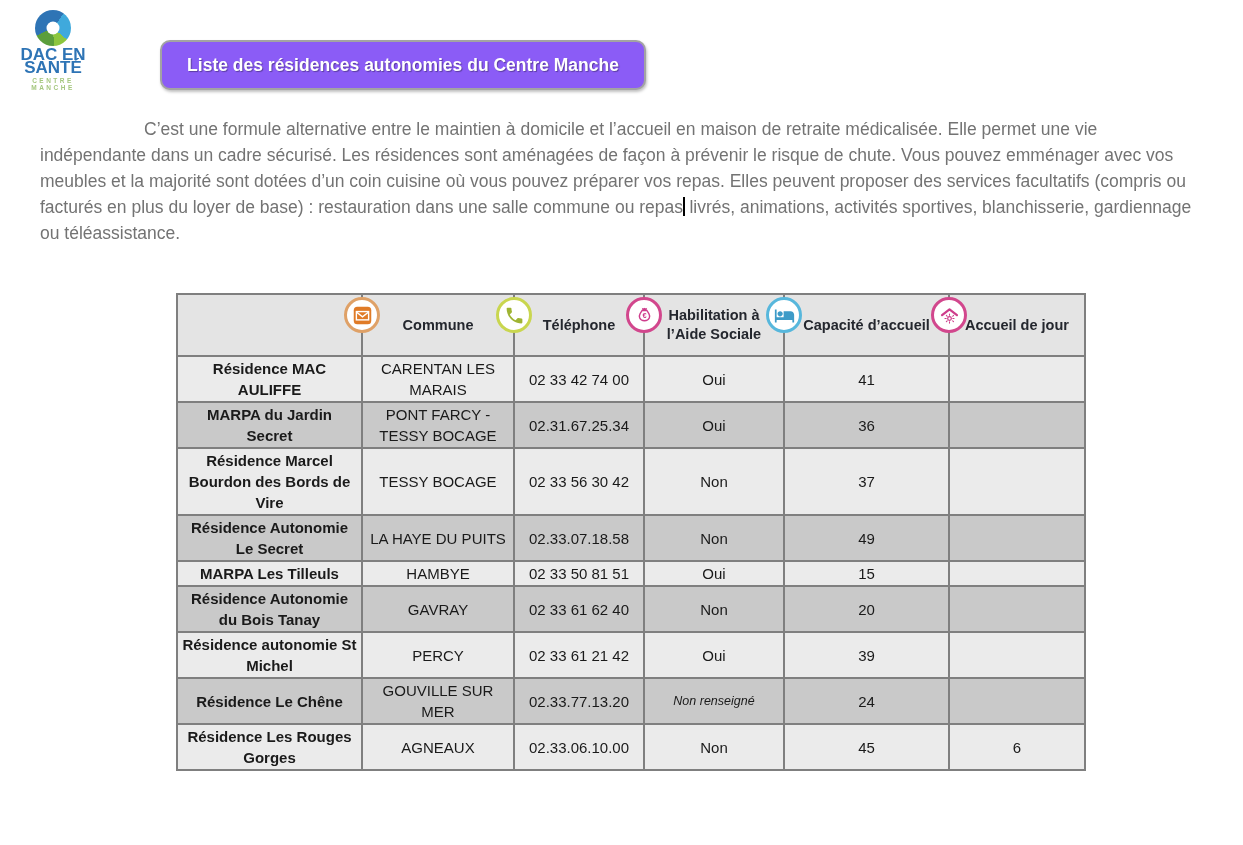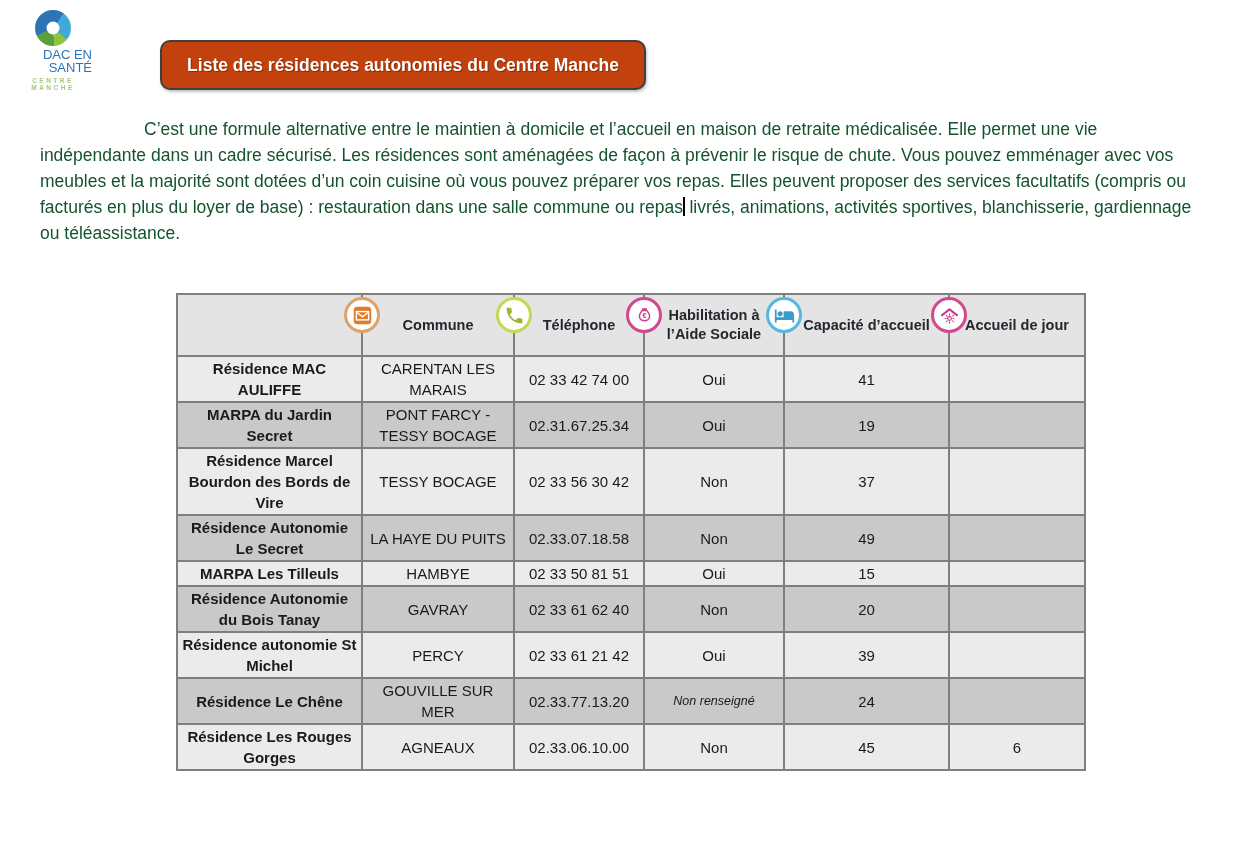--- a/index.html
+++ b/index.html
@@ -6,33 +6,33 @@
   html,body { background:#fff; }
   body { font-family:"Liberation Sans","DejaVu Sans",sans-serif; }
   .page { position:relative; width:1243px; height:845px; background:#fff; overflow:hidden; }
 
   
   .logo { position:absolute; left:14px; top:10px; width:78px; text-align:center; }
   .logo-swirl { width:36px; height:36px; border-radius:50%; margin:0 auto 2px auto; position:relative;
     background:conic-gradient(from -50deg, #2E74B5 0 24%, #3FA9DC 24% 50%, #8CC63F 50% 63%, #5B9E3C 63% 82%, #2E74B5 82% 100%); }
   .logo-swirl::after { content:""; position:absolute; left:50%; top:50%; width:13px; height:13px;
     transform:translate(-50%,-50%); background:#fff; border-radius:50%; }
-  .logo-name { color:#2E74B5; font-size:13px; line-height:13px; font-weight:400;text-align:right; }
+  .logo-name { color:#2E74B5; font-size:17px; line-height:13px; font-weight:700; }
   .logo-sub { color:#A5C77F; font-size:6.5px; letter-spacing:2.5px; margin-top:3px; font-weight:700; }
 
   
   .banner { position:absolute; left:160px; top:40px; width:486px; height:50px;
-    background:#c2410c; border:2px solid #404040; border-radius:10px;
+    background:#8b5cf6; border:2px solid #a3a3a3; border-radius:10px;
     display:flex; align-items:center; justify-content:center;
     box-shadow:1px 2px 3px rgba(0,0,0,0.25); }
   .banner span { color:#fff; font-weight:700; font-size:17.5px; text-shadow:1px 1px 1px rgba(0,0,0,0.35); }
 
   
   .intro { position:absolute; left:40px; top:116px; width:1166px;
-    font-size:17.5px; line-height:26px; color:#14532d; text-indent:104px; text-align:left; }
+    font-size:17.5px; line-height:26px; color:#737373; text-indent:104px; text-align:left; }
   .caret { display:inline-block; width:1.5px; height:19px; background:#000; vertical-align:-3px; }
 
   
   .table-wrap { position:absolute; left:176px; top:293px; }
   table { border-collapse:collapse; table-layout:fixed; width:908px;
     font-size:15px; color:#1a1a1a;padding-left:8px; }
   th, td { border:2px solid #7F7F7F; text-align:center; vertical-align:middle; padding:1px 4px; }
   thead th { background:#E4E4E4; height:62px; font-weight:700; color:#24272e;
     position:relative; line-height:19px; font-size:14.5px; }
   tbody td { line-height:21px; }
@@ -139,21 +139,21 @@
             <td>02 33 42 74 00</td>
             <td>Oui</td>
             <td>41</td>
             <td></td>
           </tr>
           <tr>
             <td class="name-col">MARPA du Jardin Secret</td>
             <td>PONT FARCY - TESSY BOCAGE</td>
             <td>02.31.67.25.34</td>
             <td>Oui</td>
-            <td>19</td>
+            <td>36</td>
             <td></td>
           </tr>
           <tr>
             <td class="name-col">Résidence Marcel Bourdon des Bords de Vire</td>
             <td>TESSY BOCAGE</td>
             <td>02 33 56 30 42</td>
             <td>Non</td>
             <td>37</td>
             <td></td>
           </tr>

